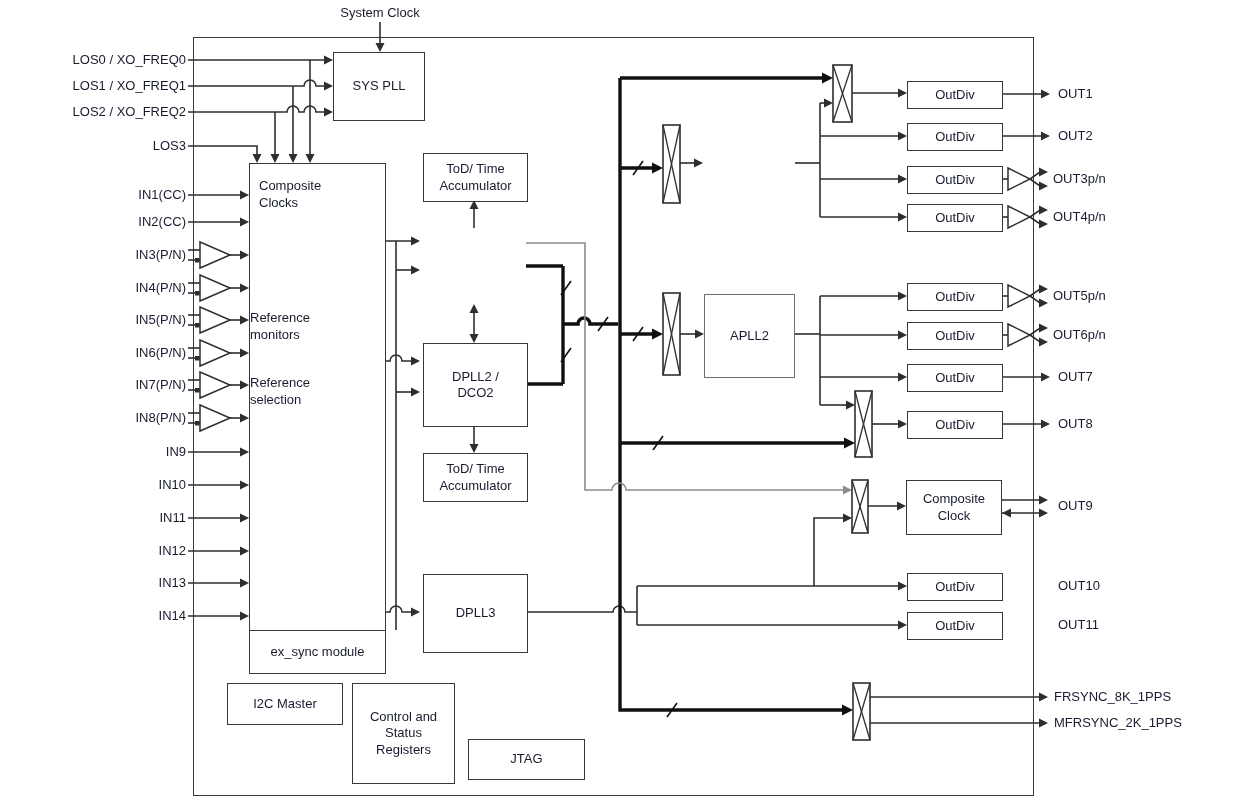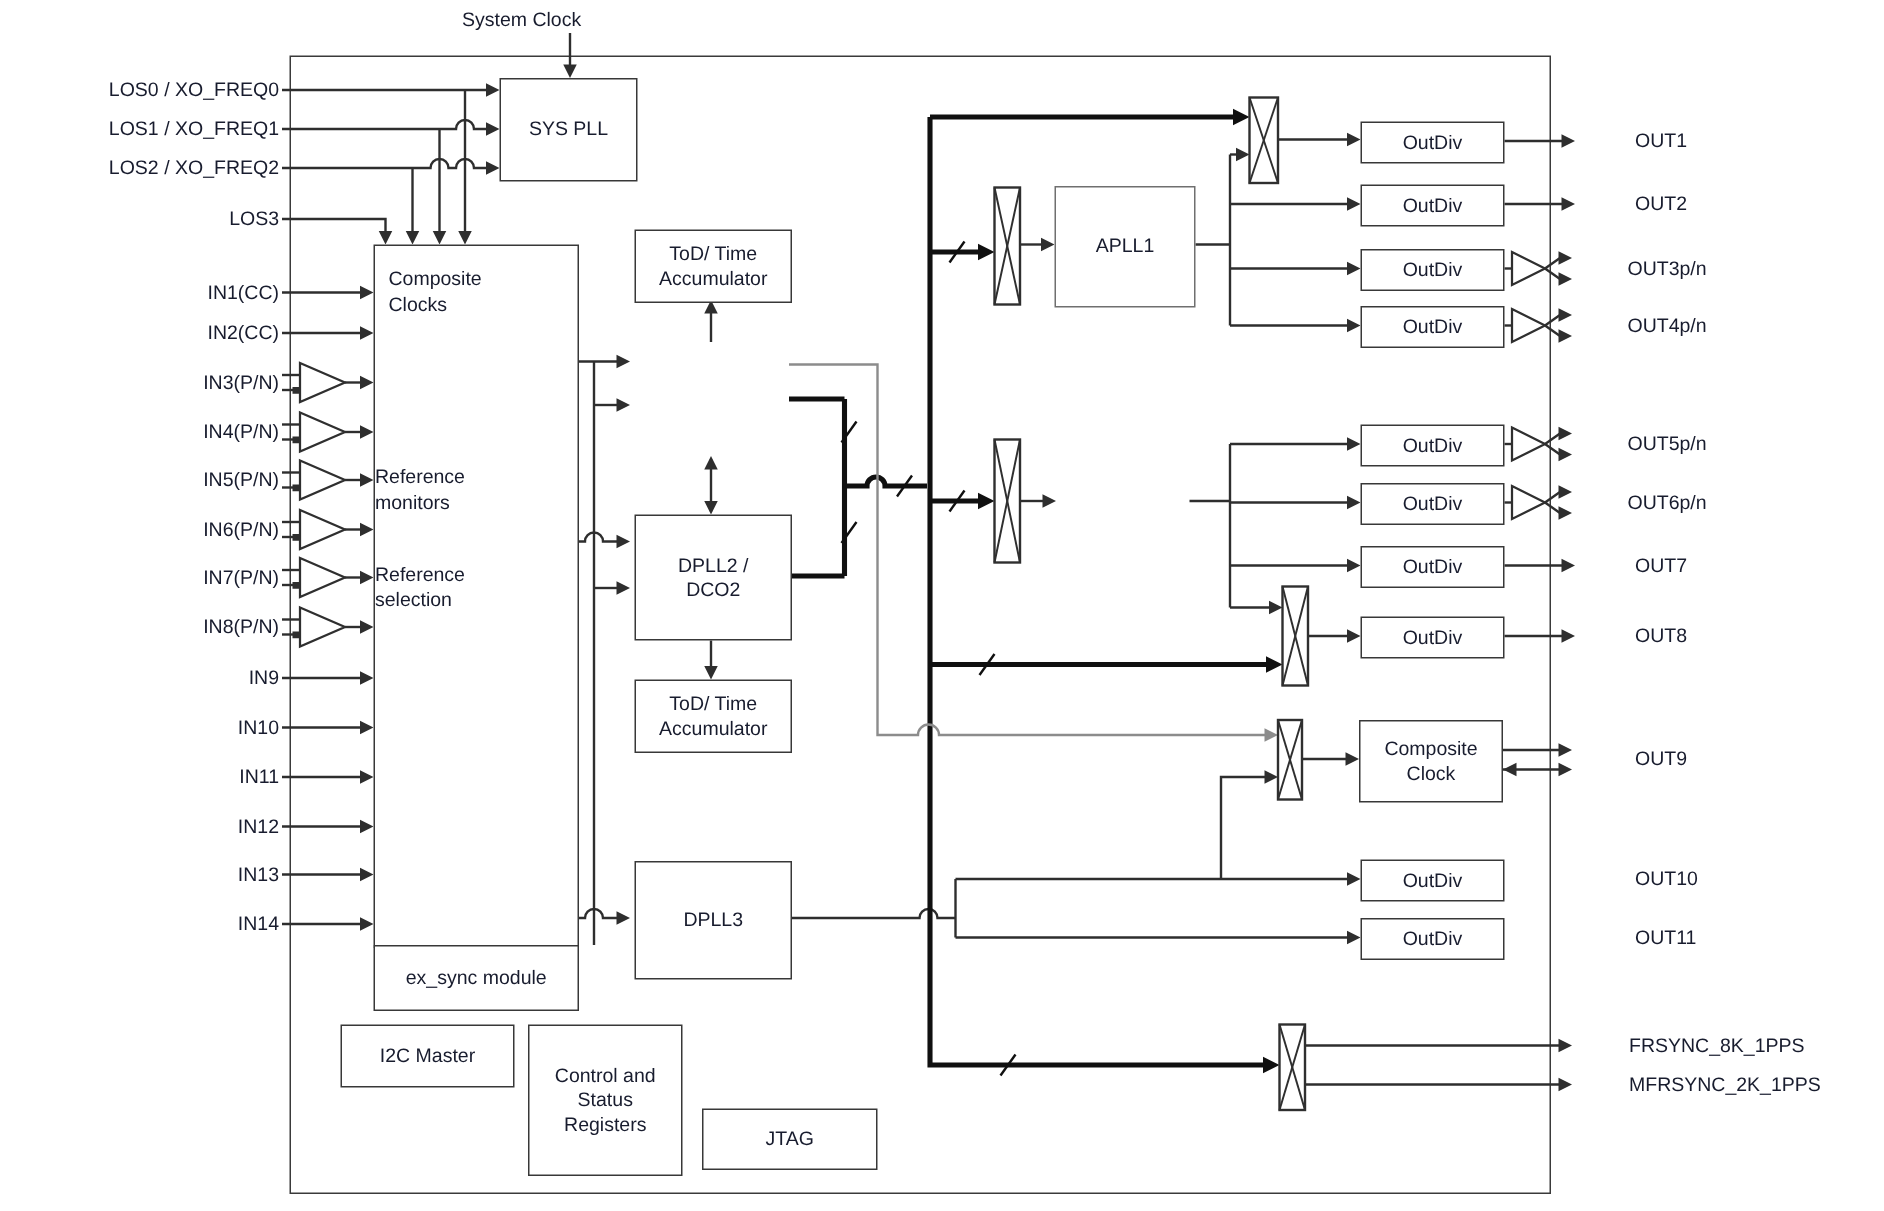--- a/index.html
+++ b/index.html
@@ -7,22 +7,22 @@
          font-family:"Liberation Sans",sans-serif;color:#181c2e;overflow:hidden;}
   #wires{position:absolute;left:0;top:0;z-index:1;}
   .box{position:absolute;border:1.6px solid #383838;background:#ffffff;z-index:2;
        display:flex;align-items:center;justify-content:center;text-align:center;
        white-space:pre-line;font-size:13px;line-height:1.25;}
   .box.gray{border-color:#6f6f6f;}
   #outer-border{position:absolute;left:193px;top:37px;width:839px;height:757px;
        border:1.8px solid #3a3a3a;background:transparent;z-index:0;}
   .lbl{position:absolute;font-size:13px;white-space:nowrap;z-index:3;line-height:16px;}
   .in-lbl{left:10px;width:176px;text-align:right;}
-  .out-lbl{left:1058px;text-align:left;margin-left:32px;}
-  .title-lbl{left:308px;top:5px;width:144px;}
+  .out-lbl{left:1058px;text-align:left;}
+  .title-lbl{left:308px;top:5px;width:144px;text-align:center;}
   .ref-text{position:absolute;left:0;width:100%;text-align:left;white-space:pre-line;
        font-size:13px;line-height:1.3;}
   .ref-text.tl{text-align:left;left:9px;width:120px;}
 </style>
 </head>
 <body>
 
 <div id="stage">
   <div id="outer-border"></div>
   <svg id="wires" width="1256" height="807">
@@ -282,21 +282,21 @@
   <div class="box" style="left:249px;top:630px;width:135px;height:42px"><span>ex_sync module</span></div>
 
   <div class="box" style="left:423px;top:153px;width:103px;height:47px"><span>ToD/ Time
 Accumulator</span></div>
   <div class="box" style="left:423px;top:343px;width:103px;height:82px"><span>DPLL2 /
 DCO2</span></div>
   <div class="box" style="left:423px;top:453px;width:103px;height:47px"><span>ToD/ Time
 Accumulator</span></div>
   <div class="box" style="left:423px;top:574px;width:103px;height:77px"><span>DPLL3</span></div>
 
-  <div class="box gray" style="left:703px;top:124px;width:92px;height:79px"><span>APLL1</span></div>
+  <div class="box gray" style="left:704px;top:294px;width:89px;height:82px"><span>APLL2</span></div>
 
   <div class="box" style="left:906px;top:480px;width:94px;height:53px"><span>Composite
 Clock</span></div>
 
   <div class="box" style="left:907px;top:81px;width:94px;height:26px"><span>OutDiv</span></div>
   <div class="box" style="left:907px;top:123px;width:94px;height:26px"><span>OutDiv</span></div>
   <div class="box" style="left:907px;top:166px;width:94px;height:26px"><span>OutDiv</span></div>
   <div class="box" style="left:907px;top:204px;width:94px;height:26px"><span>OutDiv</span></div>
   <div class="box" style="left:907px;top:283px;width:94px;height:26px"><span>OutDiv</span></div>
   <div class="box" style="left:907px;top:322px;width:94px;height:26px"><span>OutDiv</span></div>

